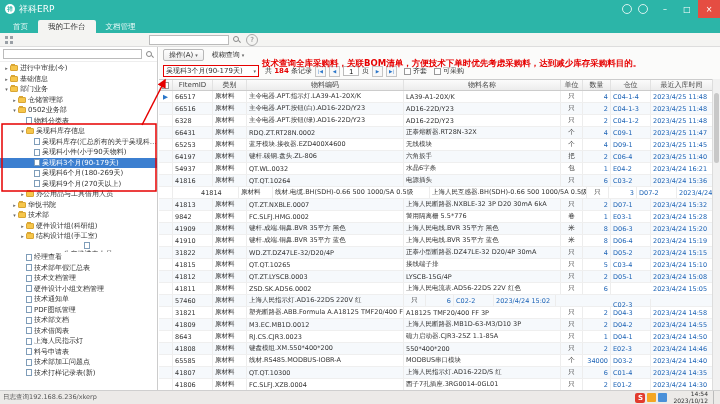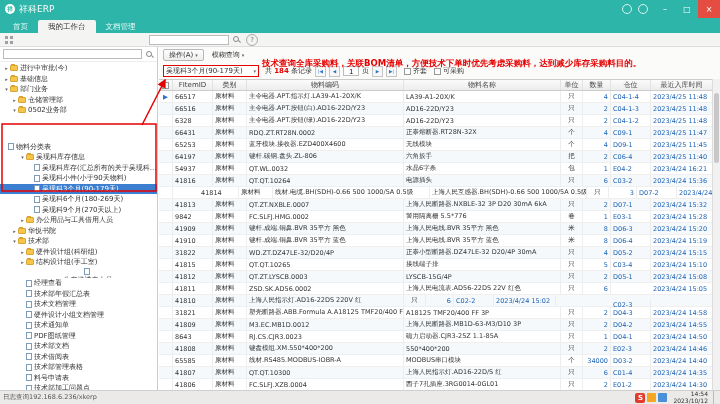--- a/index.html
+++ b/index.html
@@ -159,21 +159,21 @@
         <div class="ti" style="padding-left: 11px;">
           <span class="tw">▸</span>
           <span class="ic fold"></span>
           <span class="tl">仓储管理部</span>
         </div>
         <div class="ti" style="padding-left: 11px;">
           <span class="tw">▾</span>
           <span class="ic fold"></span>
           <span class="tl">0502业务部</span>
         </div>
-        <div class="ti" style="padding-left: 1px; margin-top: 26px;">
+        <div class="ti" style="padding-left: 19px;">
           <span class="tw"></span>
           <span class="ic doc"></span>
           <span class="tl">物料分类表</span>
         </div>
         <div class="ti" style="padding-left: 19px;">
           <span class="tw">▾</span>
           <span class="ic fold"></span>
           <span class="tl">吴现科库存信息</span>
         </div>
         <div class="ti" style="padding-left: 27px;">
@@ -267,21 +267,21 @@
           <span class="tl">技术部文档</span>
         </div>
         <div class="ti" style="padding-left: 19px;">
           <span class="tw"></span>
           <span class="ic doc"></span>
           <span class="tl">技术借阅表</span>
         </div>
         <div class="ti" style="padding-left: 19px;">
           <span class="tw"></span>
           <span class="ic doc"></span>
-          <span class="tl">技术部管理表格</span>
+          <span class="tl">上海人民指示灯</span>
         </div>
         <div class="ti" style="padding-left: 19px;">
           <span class="tw"></span>
           <span class="ic doc"></span>
           <span class="tl">料号申请表</span>
         </div>
         <div class="ti" style="padding-left: 19px;">
           <span class="tw"></span>
           <span class="ic doc"></span>
           <span class="tl">技术部加工问题点</span>
@@ -529,21 +529,21 @@
           <div class="cell c1" style="width: 34px;">原材料</div>
           <div class="cell c2" style="width: 157px;">ZSD.SK.AD56.0002</div>
           <div class="cell c3" style="width: 157px;">上海人民电流表.AD56-22DS 22V 红色</div>
           <div class="cell c4" style="width: 22px;">只</div>
           <div class="cell c5" style="width: 28px;">6</div>
           <div class="cell c6" style="width: 40px; margin-top: 16px;">C02-3</div>
           <div class="cell c7" style="width: 62px;">2023/4/24 15:05</div>
         </div>
         <div class="trow odd">
           <div class="cell gut"></div>
-          <div class="cell c0" style="width: 40px;">41810</div>
+          <div class="cell c0" style="width: 40px;">57460</div>
           <div class="cell c1" style="width: 34px;">原材料</div>
           <div class="cell c3" style="width: 157px;">上海人民指示灯.AD16-22DS 220V 红</div>
           <div class="cell c4" style="width: 22px;">只</div>
           <div class="cell c5" style="width: 28px;">6</div>
           <div class="cell c6" style="width: 40px;">C02-2</div>
           <div class="cell c7" style="width: 62px;">2023/4/24 15:02</div>
         </div>
         <div class="trow even">
           <div class="cell gut"></div>
           <div class="cell c0" style="width: 40px;">31821</div>

